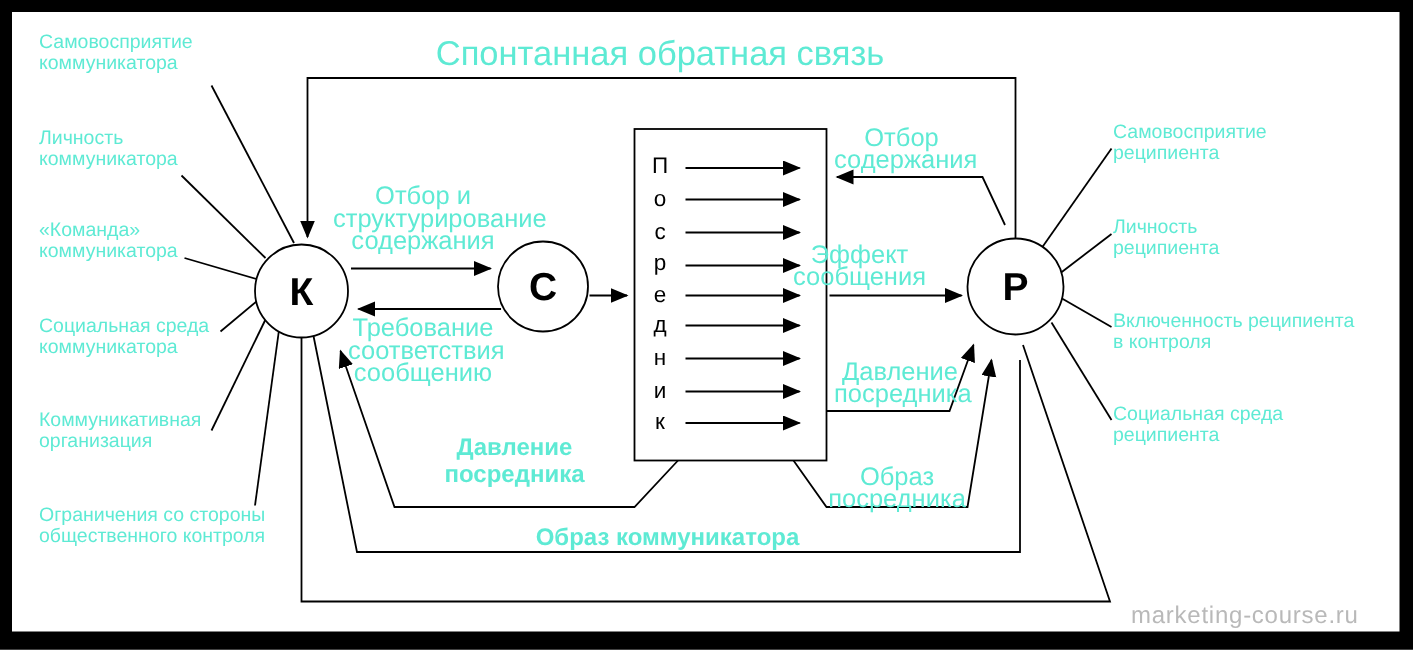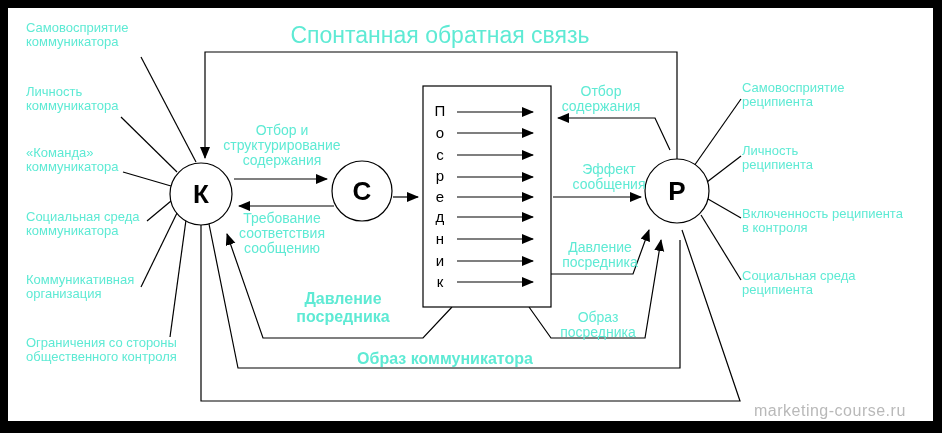--- a/index.html
+++ b/index.html
@@ -14,21 +14,21 @@
     position:absolute;left:8px;top:8px;width:925px;height:413px;
     background:#ffffff;
   }
   svg.lines{position:absolute;left:0;top:0;width:942px;height:433px;}
   .lbl{
     position:absolute;
     color:#5eead4;
     font-size:13px;line-height:14px;
     white-space:pre-line;
   }
-  .flow{font-size:14px;line-height:15px;text-align:center;}
+  .flow{font-size:17px;line-height:15px;text-align:center;}
   .big-title{font-size:23px;line-height:19px;text-align:center;}
   .bold15{font-weight:bold;font-size:16px;line-height:18px;text-align:center;}
   .node-letter{
     position:absolute;font-weight:bold;font-size:26px;line-height:28px;
     text-align:center;width:30px;color:#000;
   }
   .med-letter{
     position:absolute;font-size:15px;line-height:18px;width:20px;
     text-align:center;color:#000;
   }
@@ -152,21 +152,21 @@
 реципиента</div>
 
   <div class="lbl flow" style="left:222px;top:123px;width:120px;">Отбор и
 структурирование
 содержания</div>
   <div class="lbl flow" style="left:232px;top:211px;width:100px;">Требование
 соответствия
 сообщению</div>
   <div class="lbl flow" style="left:556px;top:84px;width:90px;">Отбор
 содержания</div>
-  <div class="lbl flow" style="left:564px;top:162px;width:90px;">Эффект
+  <div class="lbl flow" style="left:528px;top:162px;width:90px;">Эффект
 сообщения</div>
   <div class="lbl flow" style="left:556px;top:240px;width:88px;">Давление
 посредника</div>
   <div class="lbl flow" style="left:552px;top:310px;width:92px;">Образ
 посредника</div>
   <div class="lbl bold15" style="left:280px;top:290px;width:126px;">Давление
 посредника</div>
   <div class="lbl bold15" style="left:290px;top:350px;width:310px;">Образ коммуникатора</div>
 
   <div class="watermark" style="left:754px;top:402px;">marketing-course.ru</div>

